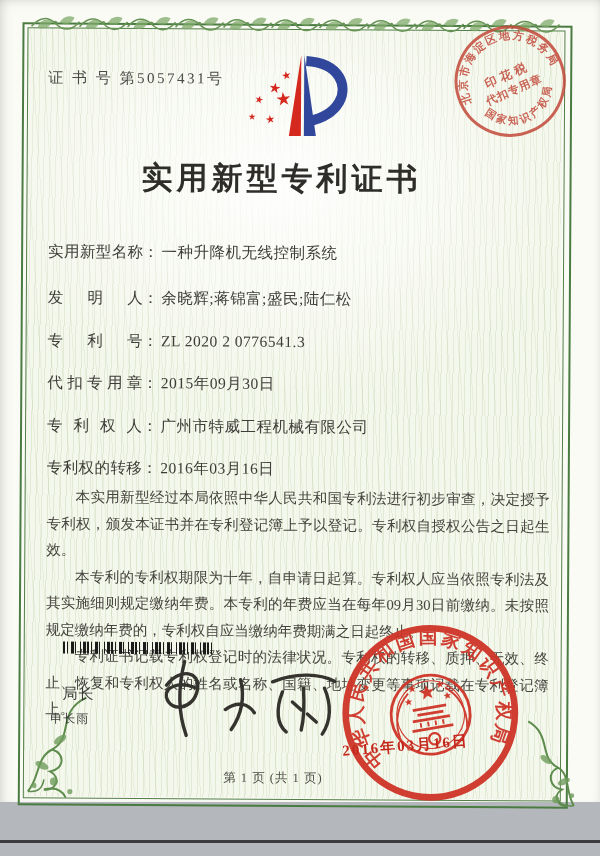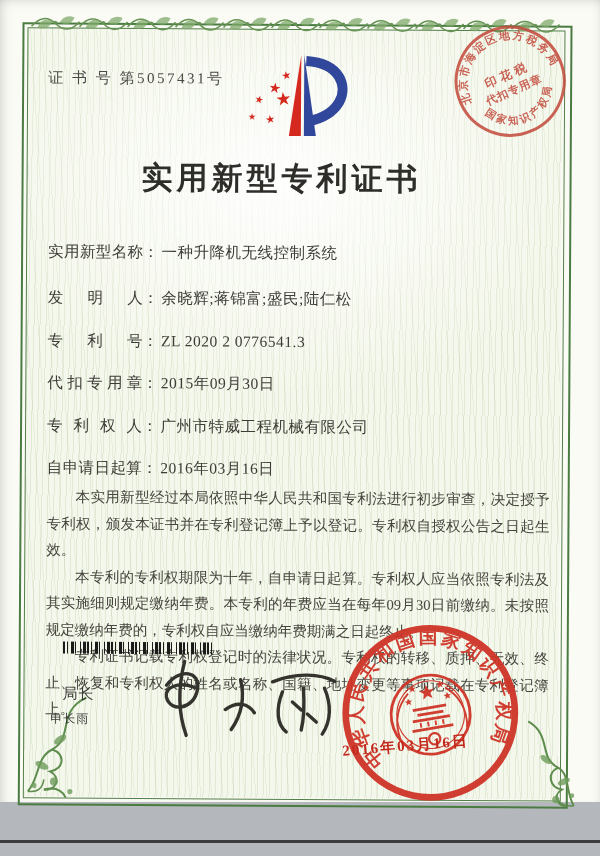--- a/index.html
+++ b/index.html
@@ -171,21 +171,21 @@
     <div class="field" style="top:332px">
       <span class="flabel">专　利　号</span><span class="fcolon">：</span><span class="fvalue">ZL 2020 2 0776541.3</span>
     </div>
     <div class="field" style="top:374px">
       <span class="flabel">代扣专用章</span><span class="fcolon">：</span><span class="fvalue">2015年09月30日</span>
     </div>
     <div class="field" style="top:417px">
       <span class="flabel">专 利 权 人</span><span class="fcolon">：</span><span class="fvalue">广州市特威工程机械有限公司</span>
     </div>
     <div class="field" style="top:459px">
-      <span class="flabel">自申请日起算</span><span class="fcolon">：</span><span class="fvalue">2016年03月16日</span>
+      <span class="flabel">专利权的转移</span><span class="fcolon">：</span><span class="fvalue">2016年03月16日</span>
     </div>
 
     <div class="paras">
       <p>本实用新型经过本局依照中华人民共和国专利法进行初步审查，决定授予专利权，颁发本证书并在专利登记簿上予以登记。专利权自授权公告之日起生效。</p>
       <p>本专利的专利权期限为十年，自申请日起算。专利权人应当依照专利法及其实施细则规定缴纳年费。本专利的年费应当在每年09月30日前缴纳。未按照规定缴纳年费的，专利权自应当缴纳年费期满之日起终止。</p>
       <p>专利证书记载专利权登记时的法律状况。专利权的转移、质押、无效、终止、恢复和专利权人的姓名或名称、国籍、地址变更等事项记载在专利登记簿上。</p>
     </div>
 
     <div class="barcode"></div>
 
@@ -234,16 +234,17 @@
           <rect x="103" y="109" width="2" height="5"></rect>
             <rect x="111" y="109" width="2" height="5"></rect>
           <rect x="78" y="115" width="44" height="3"></rect>
         </g>
         <circle cx="100" cy="128" r="6" fill="none" stroke-width="2.4"></circle>
       </g>
     </svg>
 
     <div class="seal-date">2016年03月16日</div>
 
+    <div class="footer">第 1 页 (共 1 页)</div>
 
   </div>
 </div>
 <div class="photo-edge"></div>
 
 </body></html>

